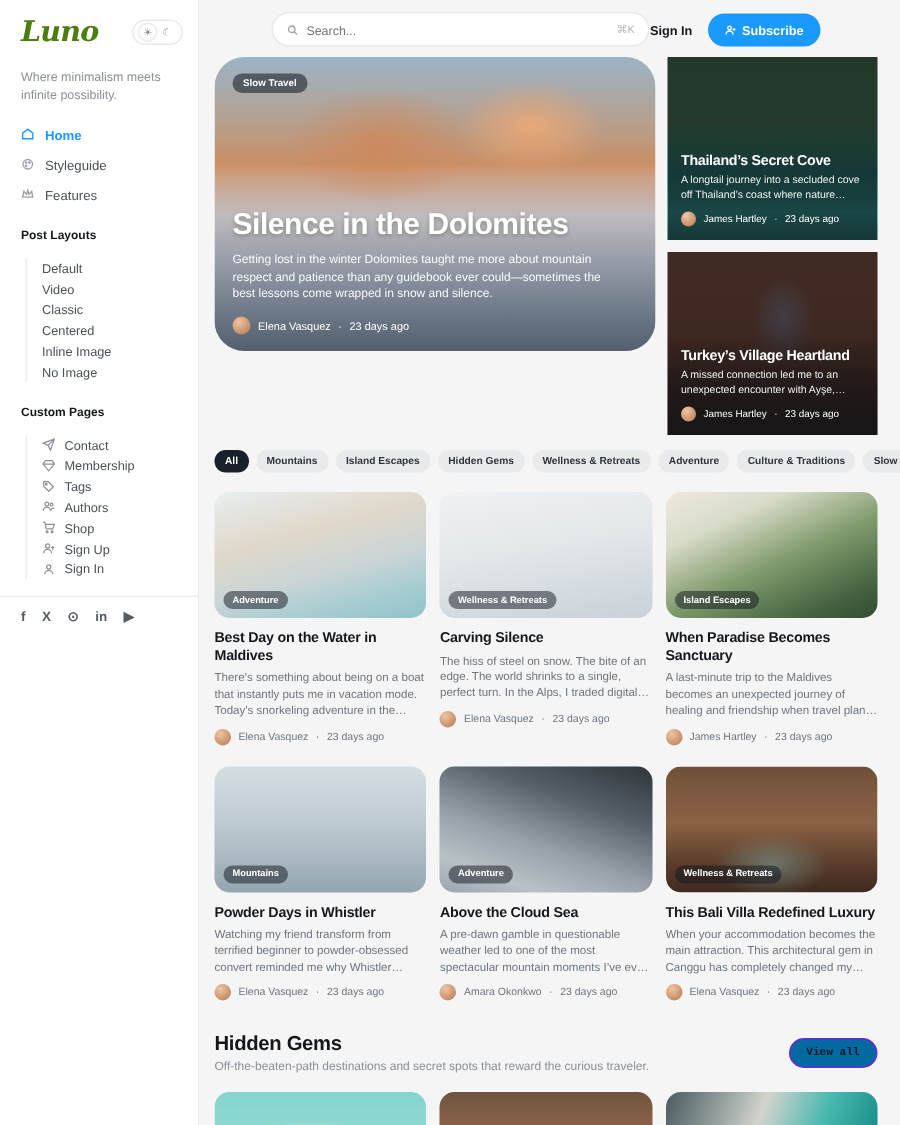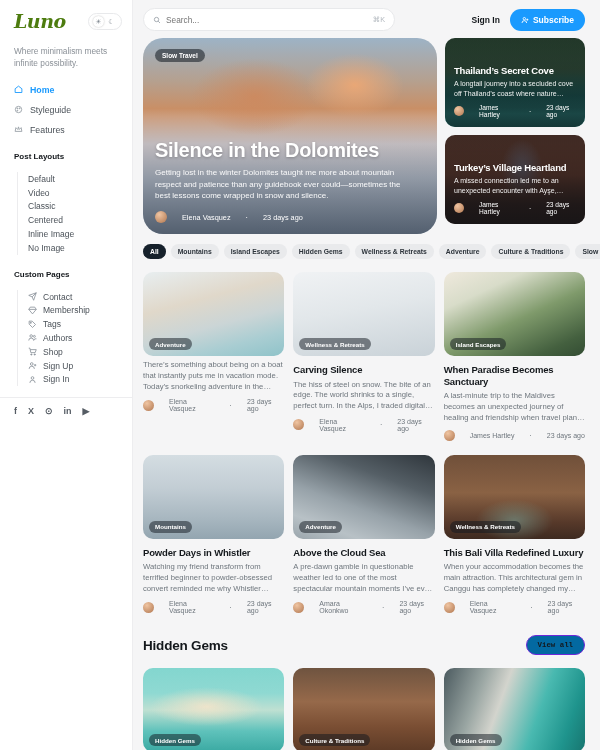--- a/index.html
+++ b/index.html
@@ -20,46 +20,46 @@
   .sec-h{margin-top:15px;font-size:8px;font-weight:700;color:#14181c}
   .sub-list{margin-top:11px;margin-left:3px;border-left:1px solid #ececee;padding-left:10px;display:flex;flex-direction:column}
   .sub-item{font-size:8.5px;color:#4a5158;height:13.8px;display:flex;align-items:center;gap:6px;cursor:pointer}
   .sub-item .ico{width:9px;height:9px;color:#8b929a;flex:none}
   .side-divider{margin:11px -10px 0 -14px;border-top:1px solid #ededef}
   .social{display:flex;align-items:center;gap:11px;padding:9px 0;color:#555c64}
   .soc{font-size:9px;font-weight:700;cursor:pointer;line-height:1}
   .ico svg{width:100%;height:100%;display:block}
   
   .main{flex:1;background:#f5f5f6;padding:8px 15px 0 10px;display:flex;flex-direction:column;overflow:hidden}
-  .topbar{display:flex;align-items:center;justify-content:space-between;height:27px}
+  .topbar{display:flex;align-items:center;justify-content:center;height:27px}
   .search{width:252px;height:23px;background:#fff;border:1px solid #e8e9eb;border-radius:12px;display:flex;align-items:center;gap:5px;padding:0 9px}
   .search .ico{width:8px;height:8px;color:#9aa1a8;flex:none}
   .search input{flex:1;border:0;outline:0;background:transparent;font-size:8.3px;color:#333;font-family:"Liberation Sans",sans-serif}
   .kbd{font-size:7.3px;color:#b4bac0}
   .auth{display:flex;align-items:center;gap:10px}
   .signin{font-size:8.5px;font-weight:700;color:#14181c;cursor:pointer}
   .subscribe{display:flex;align-items:center;gap:4px;height:22px;padding:0 11px;border:none;border-radius:11px;background:#1a9afe;color:#fff;font-size:8.5px;font-weight:700;cursor:pointer;font-family:"Liberation Sans",sans-serif}
   .subscribe .ico{width:8px;height:8px;color:#fff}
   
   .hero-row{display:flex;gap:8px;margin-top:7px}
   .hero{flex:1;height:196px;border-radius:20px;position:relative;overflow:hidden;cursor:pointer}
   .img-hero{background:
     radial-gradient(70px 45px at 72% 24%,rgba(238,168,116,.9),rgba(238,168,116,0) 70%),
     radial-gradient(90px 55px at 38% 30%,rgba(206,136,92,.85),rgba(206,136,92,0) 70%),
     linear-gradient(180deg,#9db3c6 0%,#b5a08f 22%,#c98f66 36%,#d9d2d4 54%,#c3ccd8 72%,#9fb2c6 100%)}
   .shade{position:absolute;inset:0;background:linear-gradient(0deg,rgba(22,28,40,.55),rgba(22,28,40,0) 60%)}
   .hero-content{position:absolute;inset:0;padding:11px 12px;display:flex;flex-direction:column;color:#fff}
   .badge{display:inline-block;width:max-content;background:rgba(15,22,30,.55);color:#fff;font-size:6.5px;font-weight:700;padding:3px 7px;border-radius:8px}
   .hero-title{margin-top:auto;font-size:20px;font-weight:800;letter-spacing:-.3px;text-shadow:0 1px 3px rgba(0,0,0,.25)}
   .hero-ex{margin-top:5px;font-size:8px;line-height:1.45;width:96%;opacity:.95}
-  .meta{display:flex;align-items:center;gap:15px;font-size:7.3px}
+  .meta{display:flex;align-items:center;gap:5px;font-size:7.3px}
   .hero-meta{margin-top:9px}
   .avatar{width:12px;height:12px;border-radius:50%;background:radial-gradient(circle at 35% 30%,#f0c5a2,#b0764f);flex:none}
   .side-col{width:140px;min-width:140px;display:flex;flex-direction:column;gap:8px}
-  .side-card{height:89px;border-radius:10px;position:relative;overflow:hidden;cursor:pointer}
+  .side-card{height:122px;border-radius:0;position:relative;overflow:hidden;cursor:pointer}
   .img-thailand{background:linear-gradient(180deg,#253d2c 0%,#33513a 35%,#1e6e66 65%,#36b0a4 85%,#27847c 100%)}
   .img-turkey{background:radial-gradient(30px 42px at 55% 38%,rgba(95,115,145,.55),transparent 70%),linear-gradient(180deg,#472e26 0%,#63392b 45%,#301f1b 100%)}
   .side-shade{background:linear-gradient(180deg,rgba(12,16,20,.12),rgba(12,16,20,.66) 78%)}
   .side-content{position:absolute;inset:0;padding:9px;display:flex;flex-direction:column;justify-content:flex-end;color:#fff}
   .side-title{font-size:9.5px;font-weight:800;letter-spacing:-.2px}
   .side-ex{margin-top:3px;font-size:7px;line-height:1.4;opacity:.92;display:-webkit-box;-webkit-line-clamp:2;-webkit-box-orient:vertical;overflow:hidden}
   .side-meta{margin-top:5px;font-size:6.6px}
   .side-meta .avatar{width:10px;height:10px}
   
   .chips{display:flex;gap:5px;margin-top:10px}
@@ -302,20 +302,21 @@
     <span class="chip">Adventure</span>
     <span class="chip">Culture &amp; Traditions</span>
     <span class="chip">Slow Travel</span>
   </div>
 
   <div class="grid">
     <div class="pcard">
       <div class="pimg img-maldives">
           <span class="badge">Adventure</span>
         </div>
+      <div class="ptitle">Best Day on the Water in Maldives</div>
       <div class="pex">There’s something about being on a boat that instantly puts me in vacation mode. Today’s snorkeling adventure in the Maldives reminde...</div>
       <div class="meta pmeta">
         <span class="avatar"></span>
         <span>Elena Vasquez</span>
         <span>·</span>
         <span>23 days ago</span>
       </div>
     </div>
     <div class="pcard">
       <div class="pimg img-carving">
@@ -380,20 +381,21 @@
         <span>Elena Vasquez</span>
         <span>·</span>
         <span>23 days ago</span>
       </div>
     </div>
   </div>
 
   <div class="section-head">
     <div>
       <div class="sh-title">Hidden Gems</div>
+      <div class="sh-sub">Off-the-beaten-path destinations and secret spots that reward the curious traveler.</div>
     </div>
     <button class="viewall">View all</button>
   </div>
 
   <div class="grid">
     <div class="pcard">
       <div class="pimg img-sandbank">
           <span class="badge">Hidden Gems</span>
         </div>
     </div>

